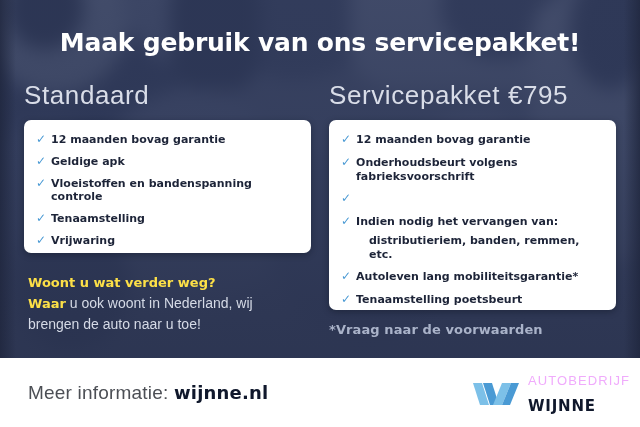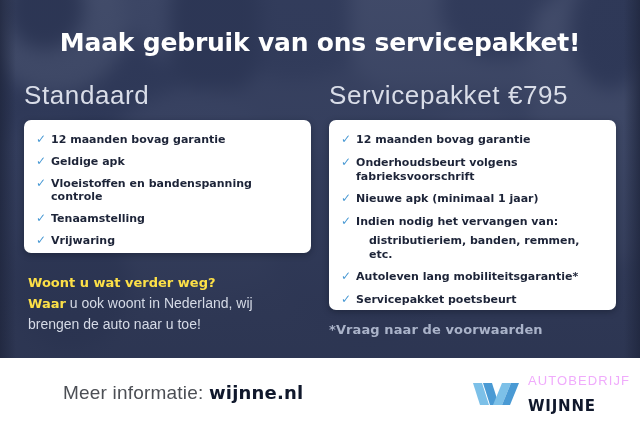--- a/index.html
+++ b/index.html
@@ -192,21 +192,20 @@
     background: #ffffff;
   }
   .footer-text {
     position: absolute;
     left: 28px;
     top: 24px;
     font-size: 19px;
     color: #4c4f55;
     letter-spacing: 0.2px;
     font-family: "Liberation Sans", sans-serif;
-    margin-left: 35px;
   }
   .footer-text .b {
     font-weight: bold;
     color: #10182c;
     font-family: "DejaVu Sans", sans-serif;
     font-size: 18px;
   }
 
   .logo {
     position: absolute;
@@ -312,34 +311,33 @@
         <li>
           <span class="check">✓</span>
           <span>12 maanden bovag garantie</span>
         </li>
         <li>
           <span class="check">✓</span>
           <span>Onderhoudsbeurt volgens fabrieksvoorschrift</span>
         </li>
         <li>
           <span class="check">✓</span>
-          <span>Nieuwe apk (minimaal 1 jaar)</span>
         </li>
         <li>
           <span class="check">✓</span>
           <span>Indien nodig het vervangen van:</span>
         </li>
         <li class="sub-line">distributieriem, banden, remmen, etc.</li>
         <li>
           <span class="check">✓</span>
           <span>Autoleven lang mobiliteitsgarantie*</span>
         </li>
         <li>
           <span class="check">✓</span>
-          <span>Servicepakket poetsbeurt</span>
+          <span>Tenaamstelling poetsbeurt</span>
         </li>
       </ul>
     </div>
 
     <div class="footnote">*Vraag naar de voorwaarden</div>
 
     <div class="footer">
       <div class="footer-text"><span>Meer informatie: </span><span class="b">wijnne.nl</span></div>
     </div>
 

